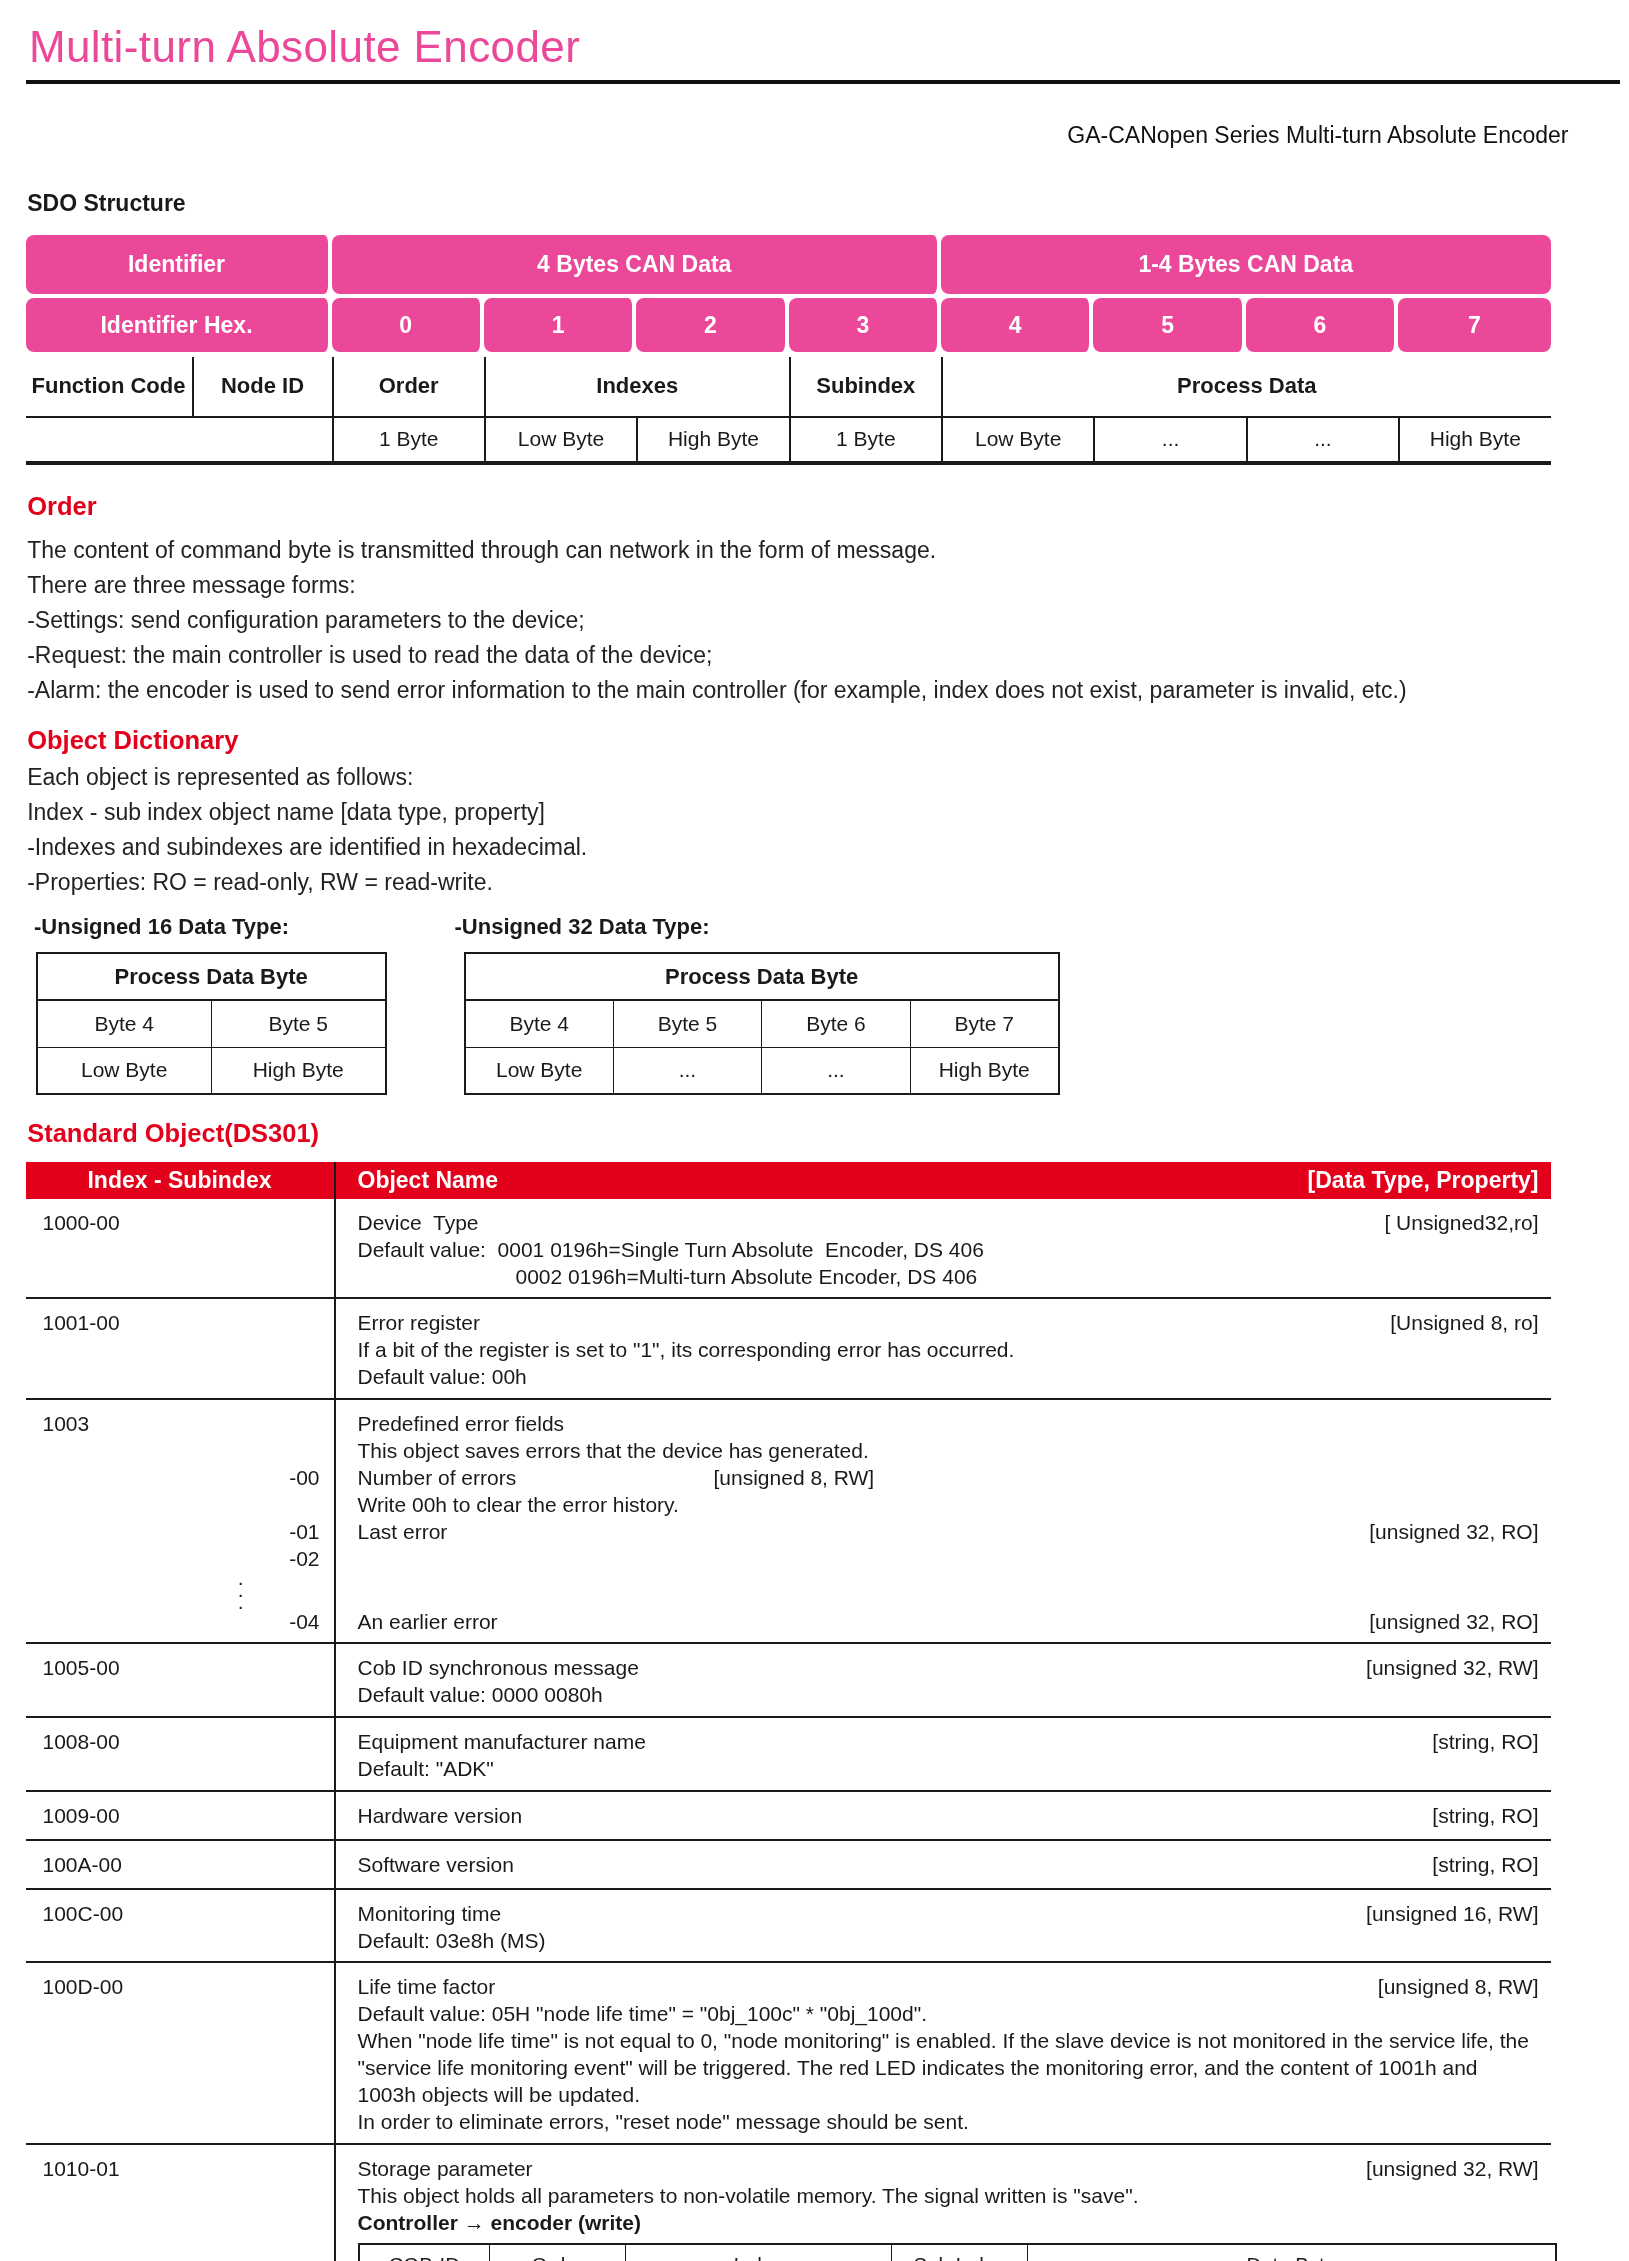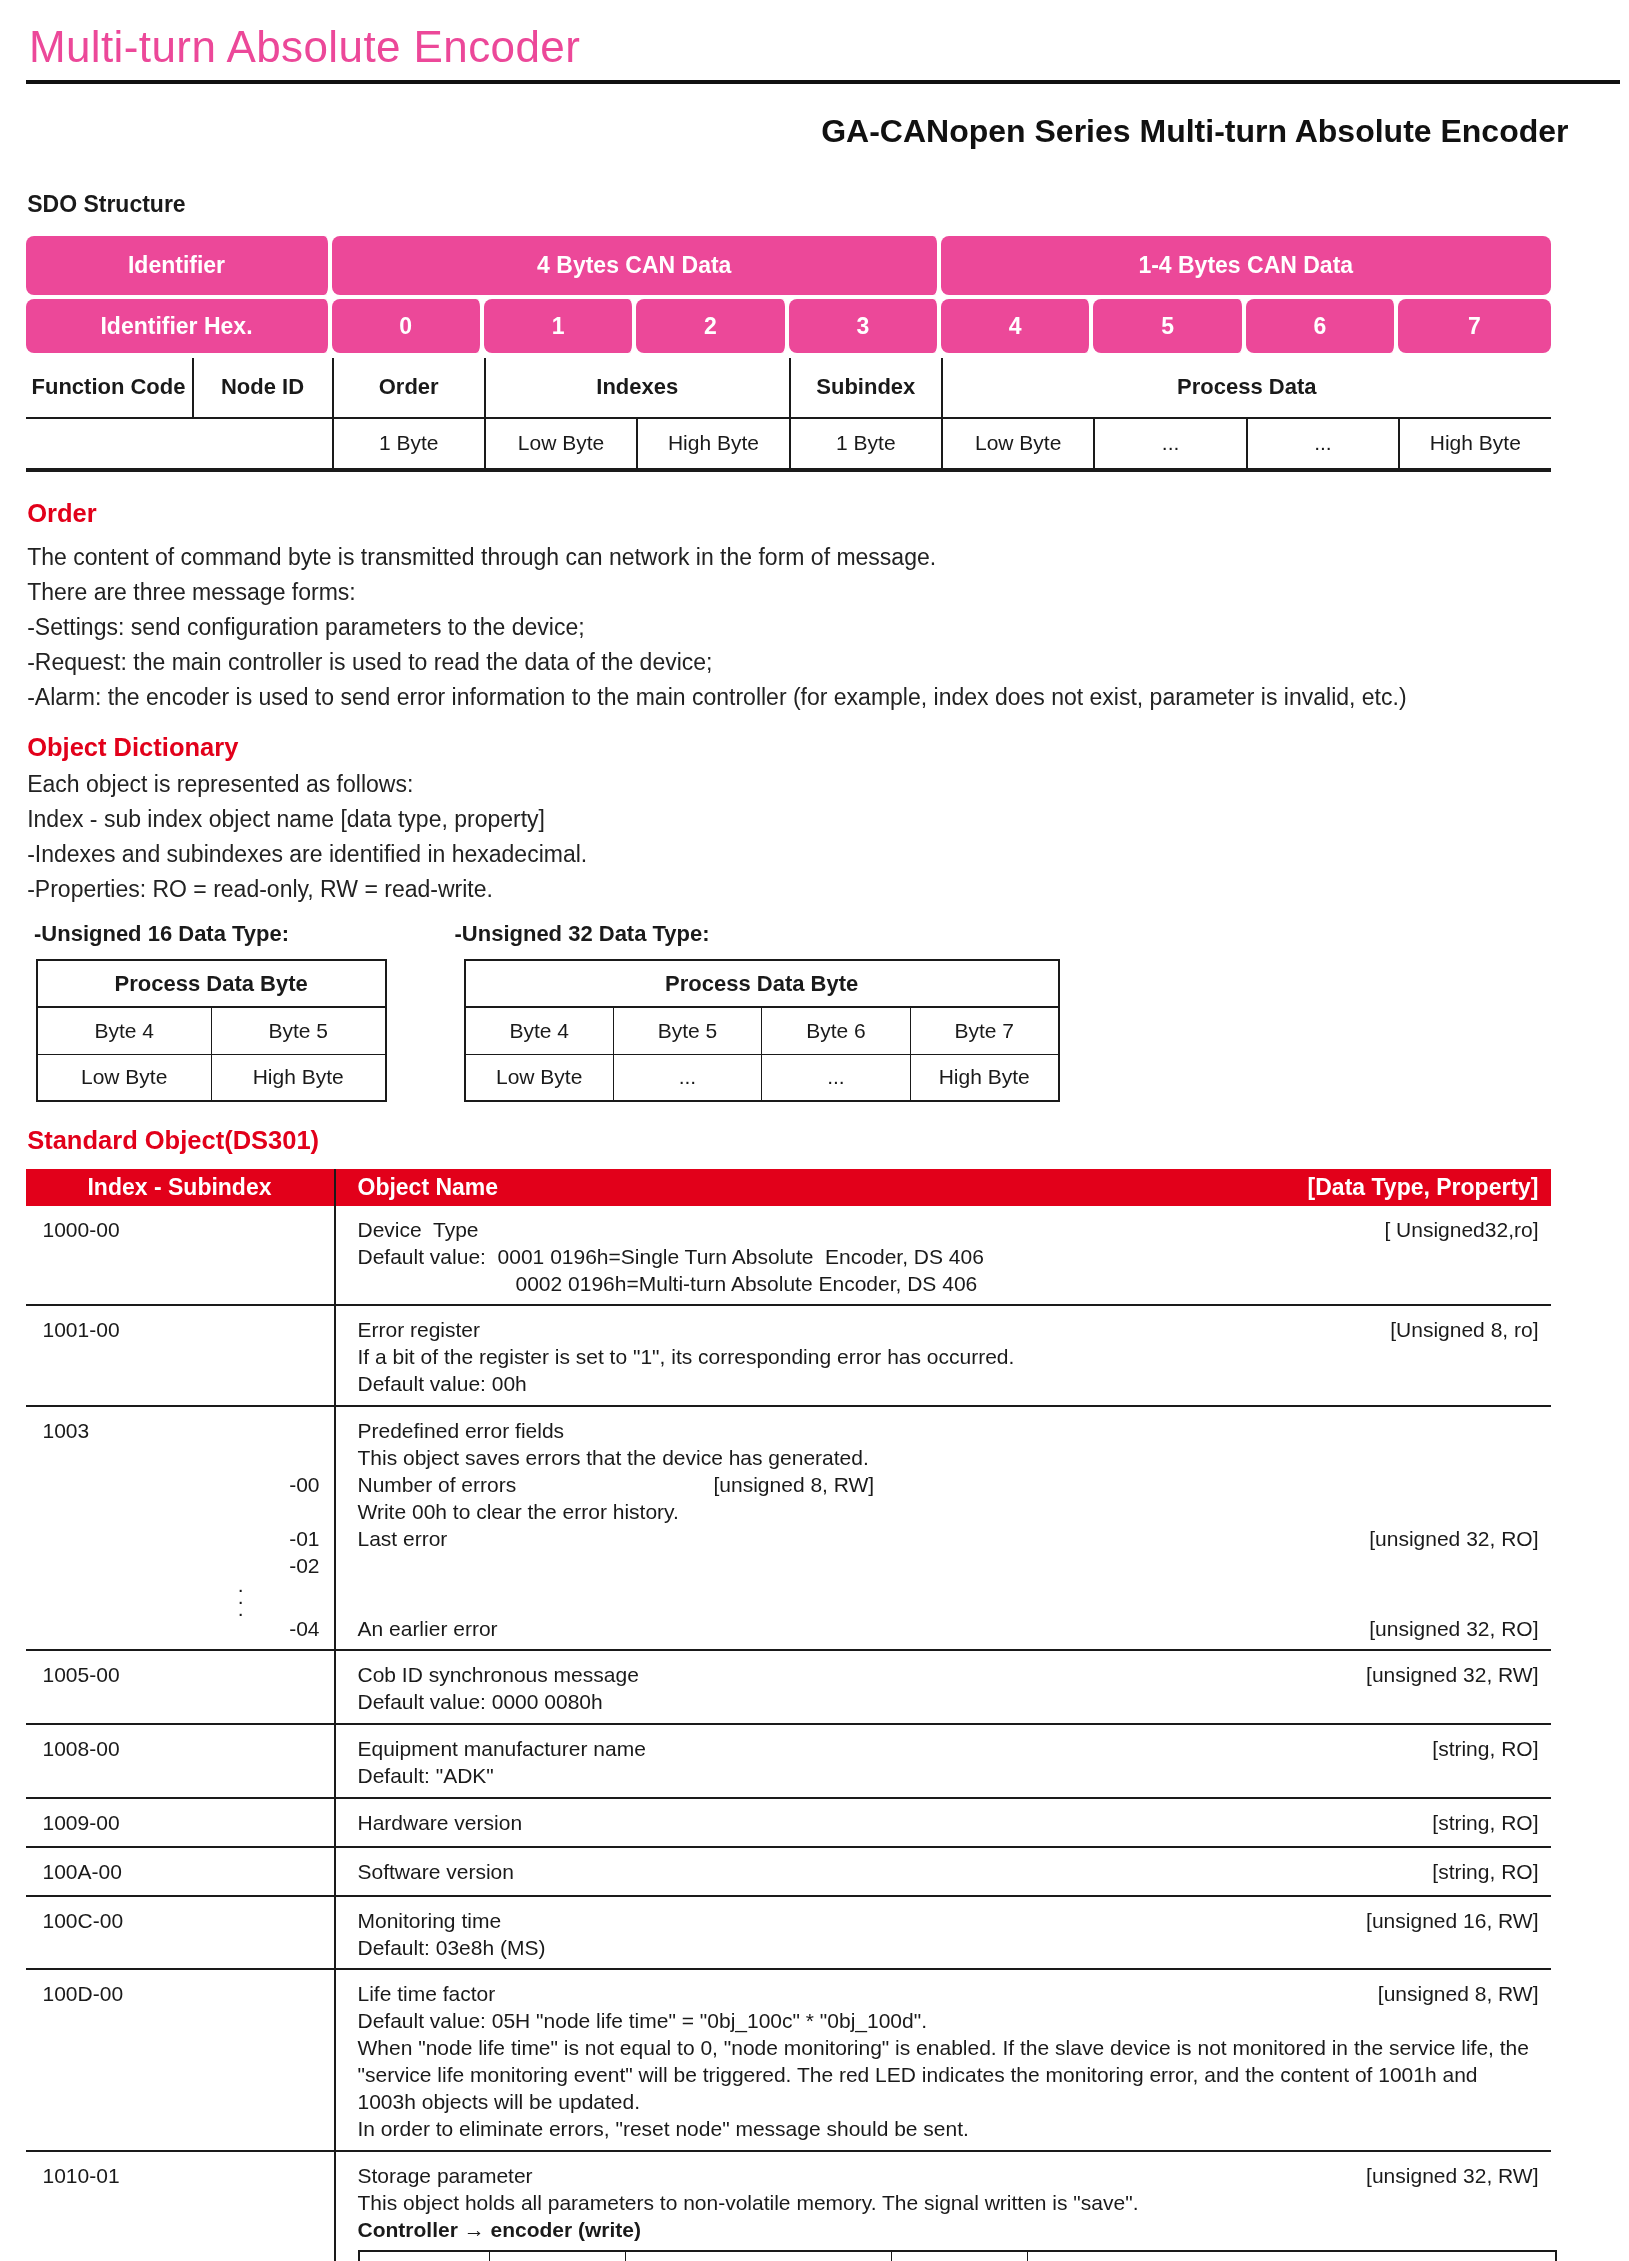--- a/index.html
+++ b/index.html
@@ -7,36 +7,36 @@
   body {
     width: 1630px; height: 2261px; overflow: hidden; position: relative;
     font-family: "Liberation Sans", "DejaVu Sans", sans-serif;
     color: #1a1a1a;
   }
   .page { padding: 22px 25.5px 0 25.5px; width: 1630px; height: 2261px; overflow: hidden; }
 
   
   .doc-title { font-size: 44px; font-weight: normal; letter-spacing: 0.4px; color: #ec4899; padding-left: 3.4px; }
   .title-rule { border-bottom: 4.2px solid #111; margin-top: 7.6px; width: 1594px; }
-  .doc-subtitle { margin-top: 29px; font-size: 32px; font-weight: bold; color: #111; text-align: right; padding-right: 36px; }
+  .doc-subtitle { margin-top: 38px; font-size: 23px; font-weight: normal; color: #111; text-align: right; padding-right: 36px; }
 
   .sdo-heading { margin-top: 41px; font-size: 23px; font-weight: bold; padding-left: 1.7px; }
 
   
   .sdo-table { margin-top: 18.7px; width: 1525px; }
   .sdo-grid { display: grid; grid-template-columns: 166px 140px repeat(8, 1fr); width: 1525px; }
   .sdo-grid > div { display: flex; align-items: center; justify-content: center; }
   .redrow { margin-bottom: 4.2px; }
   .redcell { background: #ec4899; color: #fff; font-weight: bold; font-size: 23px; border-radius: 8px; }
   .rr1 { height: 59px; } .rr1 > div { height: 59px; }
   .rr2 { height: 54px; text-align: right; } .rr2 > div { height: 54px; }
   .gapr { border-right: 4.2px solid #fff; }
   .w-row3 { border-bottom: 2.5px solid #1a1a1a; }
   .w-row3 > div { height: 59px; font-weight: bold; font-size: 22px; }
-  .w-row4 > div { height: 49px; font-size: 21px; }
+  .w-row4 > div { height: 43px; font-size: 21px; }
   .sdo-table { border-bottom: 4.2px solid #1a1a1a; }
   .bl { border-left: 2.5px solid #1a1a1a; }
   .sp2 { grid-column: span 2; } .sp4 { grid-column: span 4; }
 
   
   .section-heading { font-size: 25.5px; font-weight: bold; color: #e2001a; margin-top: 27px; padding-left: 1.7px; }
   .para { margin-top: 12px; }
   .para p { font-size: 23px; color: #222; line-height: 35px; padding-left: 1.7px; white-space: pre-wrap; }
 
   

